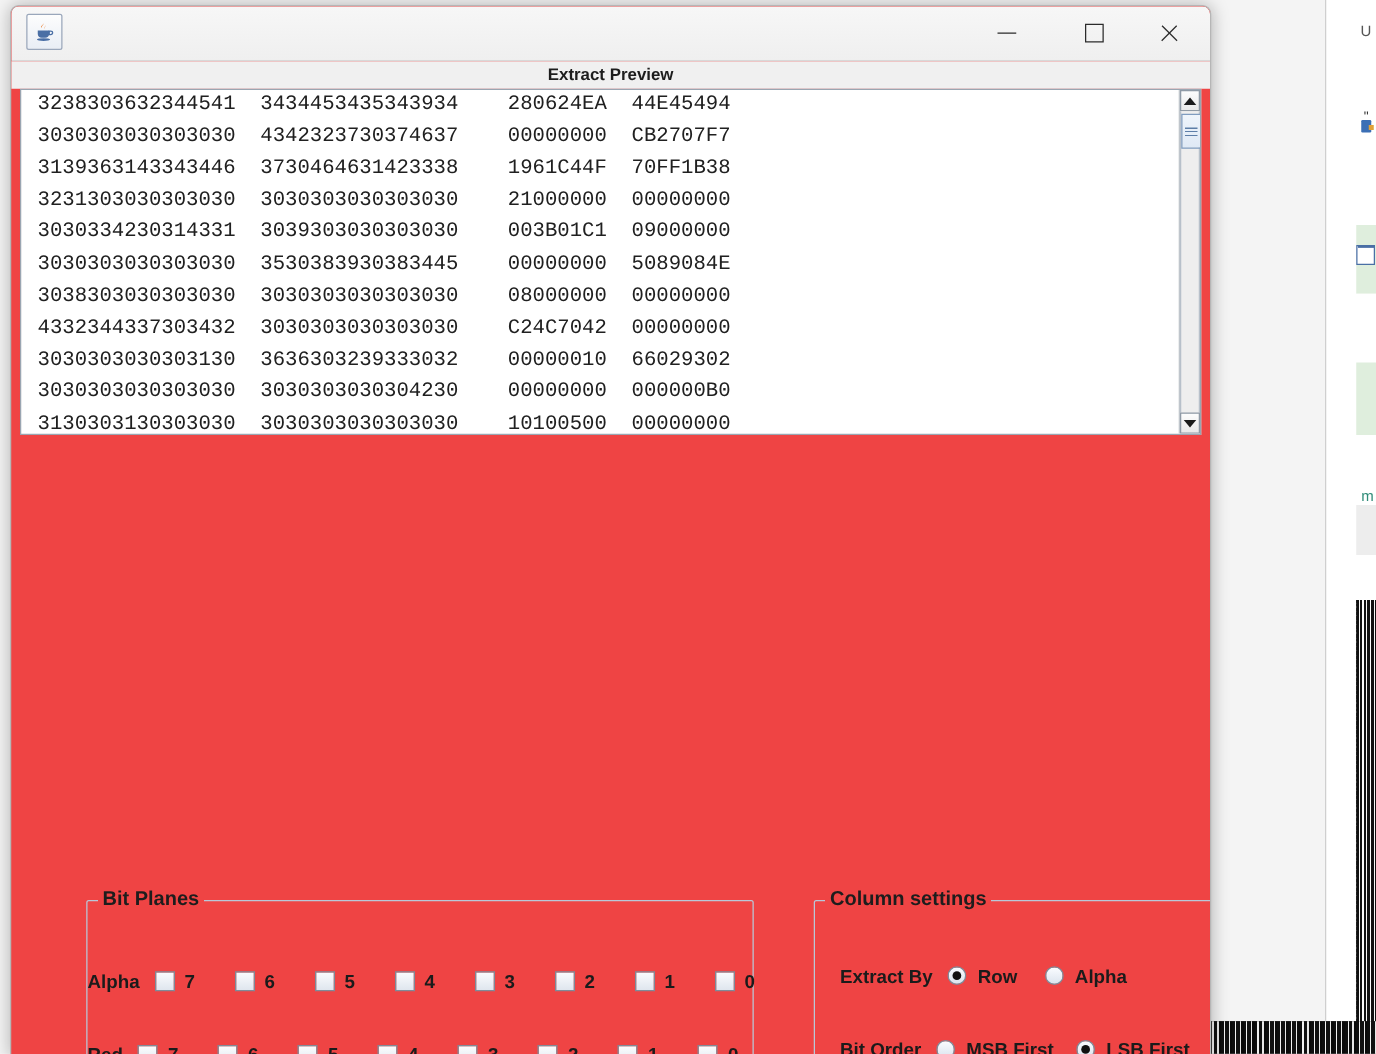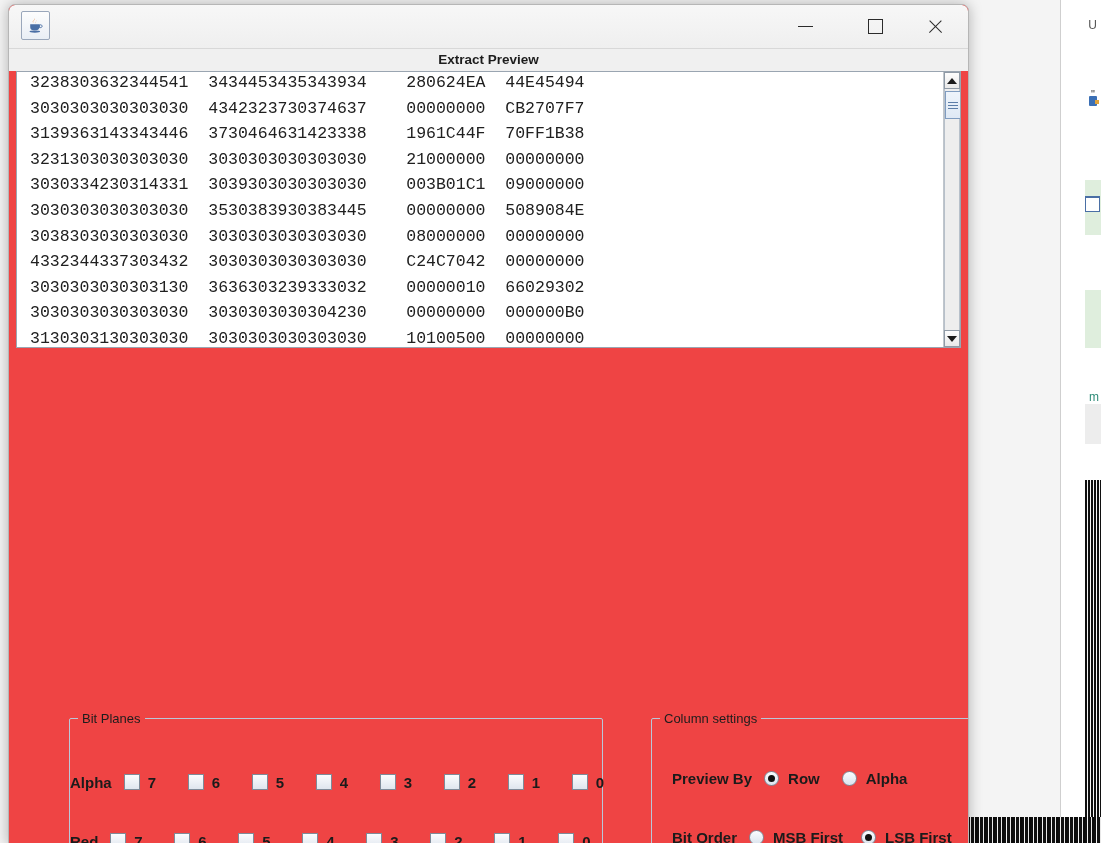--- a/index.html
+++ b/index.html
@@ -202,21 +202,21 @@
 
   fieldset.grp {
     position: absolute;
     border: 1px solid #b9c7d8;
     border-radius: 2px;
     margin: 0; padding: 0;
     background: transparent;
   }
   fieldset.grp > legend {
     margin-left: 8px; padding: 0 4px;
-    font-size: 13px; font-weight: normal; color: #1d1d1d; margin-top: 23px;
+    font-size: 16px; font-weight: bold; color: #1d1d1d; margin-top: 23px;
   }
 
   #grp-bitplanes { left: 60px; top: 363px; width: 532px; height: 289px; }
   #grp-order     { left: 642px; top: 363px; width: 444px; height: 382px; }
 
   
   .bp-row {
     position: absolute; left: 0; right: 0;
     height: 26px;
     display: flex; align-items: center;
@@ -261,21 +261,21 @@
     content: "";
     position: absolute; left: 3px; top: 3px;
     width: 7px; height: 7px; border-radius: 50%;
     background: #111;
   }
 
   .opt-row { position: absolute; display: flex; align-items: center; }
   .opt-label {
     font-size: 15px; font-weight: bold; color: #1b1b1b;
   }
-  .opt-item { display: flex; align-items: center; margin-left: 12px; }
+  .opt-item { display: flex; margin-left: 12px; }
   .opt-item .txt { margin-left: 9px; font-size: 15px; font-weight: bold; color: #1b1b1b; }
 
   #row-extractby { left: 20px; top: 44px; }
   #row-bitorder  { left: 20px; top: 103px; }
 </style>
 </head>
 <body>
 
 <div id="desktop">
   <div class="bg-app">
@@ -424,21 +424,21 @@
             </span>
           </span>
       </div>
 
     </fieldset>
 
     <fieldset class="grp" id="grp-order">
       <legend>Column settings</legend>
 
       <div class="opt-row" id="row-extractby">
-        <span class="opt-label">Preview By</span>
+        <span class="opt-label">Extract By</span>
         <span class="opt-item">
           <span class="radio checked"></span>
           <span class="txt">Row</span>
         </span>
         <span class="opt-item" style="margin-left:22px;">
           <span class="radio"></span>
           <span class="txt">Alpha</span>
         </span>
       </div>
 

